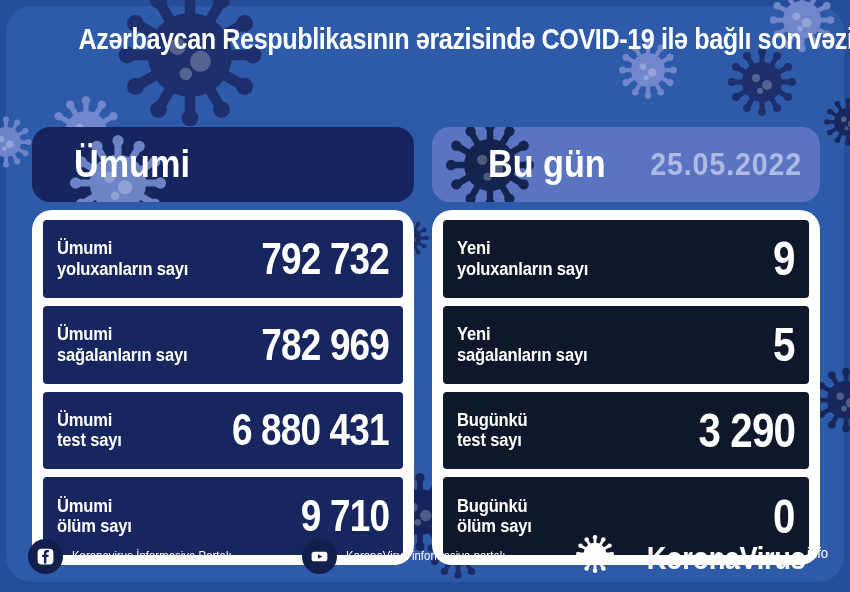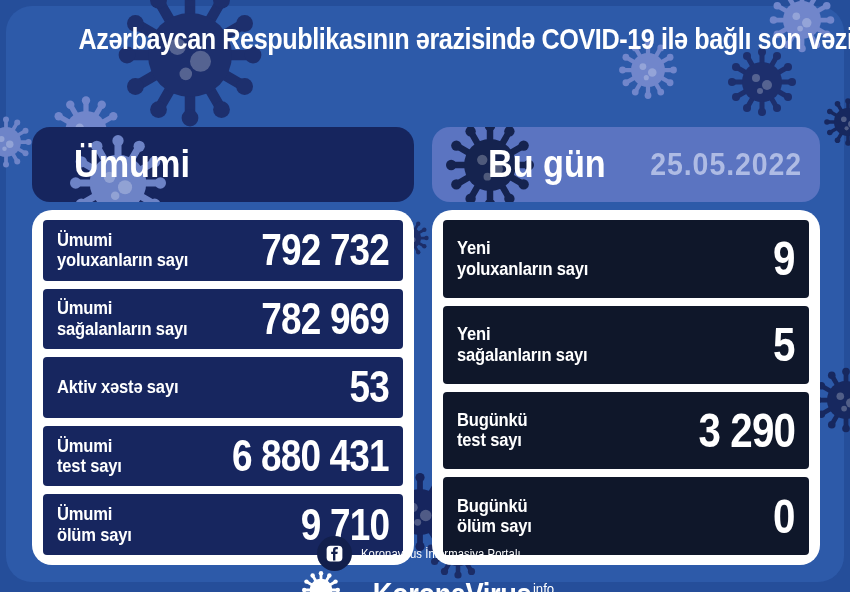--- a/index.html
+++ b/index.html
@@ -64,21 +64,21 @@
     transform: scaleX(0.92); transform-origin: left center;
   }
   .stat-value {
     font-size: 44px; font-weight: bold; letter-spacing: -1px; white-space: nowrap;
     transform: scaleX(0.84); transform-origin: right center;
   }
   .col-right .stat-value { font-size: 48px; }
 
   .footer {
     position: absolute; left: 28px; right: 22px; bottom: 16px; height: 40px;
-    display: flex; align-items: center; justify-content: space-between; flex-direction: column;
+    display: flex; align-items: center; justify-content: space-between;
   }
   .social { display: flex; align-items: center; gap: 9px; }
   .social-circle {
     width: 35px; height: 35px; border-radius: 50%; background: #121f4c;
     display: flex; align-items: center; justify-content: center; flex: 0 0 auto;
   }
   .social-label {
     font-size: 12.5px; letter-spacing: 0.1px; white-space: nowrap;
     transform: scaleX(0.9); transform-origin: left center;
   }
@@ -159,24 +159,20 @@
           <div class="stat-label">Ümumi
 yoluxanların sayı</div>
           <div class="stat-value">792 732</div>
         </div>
         <div class="stat-row navy">
           <div class="stat-label">Ümumi
 sağalanların sayı</div>
           <div class="stat-value">782 969</div>
         </div>
         <div class="stat-row navy">
-          <div class="stat-label">Aktiv xəstə sayı</div>
-          <div class="stat-value">53</div>
-        </div>
-        <div class="stat-row navy">
           <div class="stat-label">Ümumi
 test sayı</div>
           <div class="stat-value">6 880 431</div>
         </div>
         <div class="stat-row navy">
           <div class="stat-label">Ümumi
 ölüm sayı</div>
           <div class="stat-value">9 710</div>
         </div>
       </div>
@@ -219,20 +215,29 @@
         <span class="social-circle">
           <svg width="21" height="21" viewBox="0 0 24 24">
             <rect x="3" y="3" width="18" height="18" rx="4.5" fill="#ffffff"></rect>
             <path d="M15.8 7.2h-1.7c-.7 0-1.1.4-1.1 1.2v1.6h2.7l-.4 2.5h-2.3V20h-2.7v-7.5H8.2v-2.5h2.1V8.1c0-2.1 1.3-3.4 3.3-3.4h2.2v2.5z" fill="#121f4c"></path>
           </svg>
         </span>
         <span class="social-label">Koronavirus İnformasiya Portalı</span>
       </div>
 
 
+      <div class="social">
+        <span class="social-circle">
+          <svg width="21" height="21" viewBox="0 0 24 24">
+            <rect x="3" y="6.5" width="18" height="11" rx="3" fill="#ffffff"></rect>
+            <polygon points="10.2,9.4 15.3,12 10.2,14.6" fill="#121f4c"></polygon>
+          </svg>
+        </span>
+        <span class="social-label">KoronaVirus informasiya portalı</span>
+      </div>
 
       <div class="brand">
         <svg width="38" height="38" viewBox="-34 -34 68 68">
           <use href="#virus" color="#ffffff"></use>
         </svg>
         <span class="brand-text">
           <span>KoronaVirus</span><span class="brand-sup">info</span>
         </span>
       </div>
     </div>

